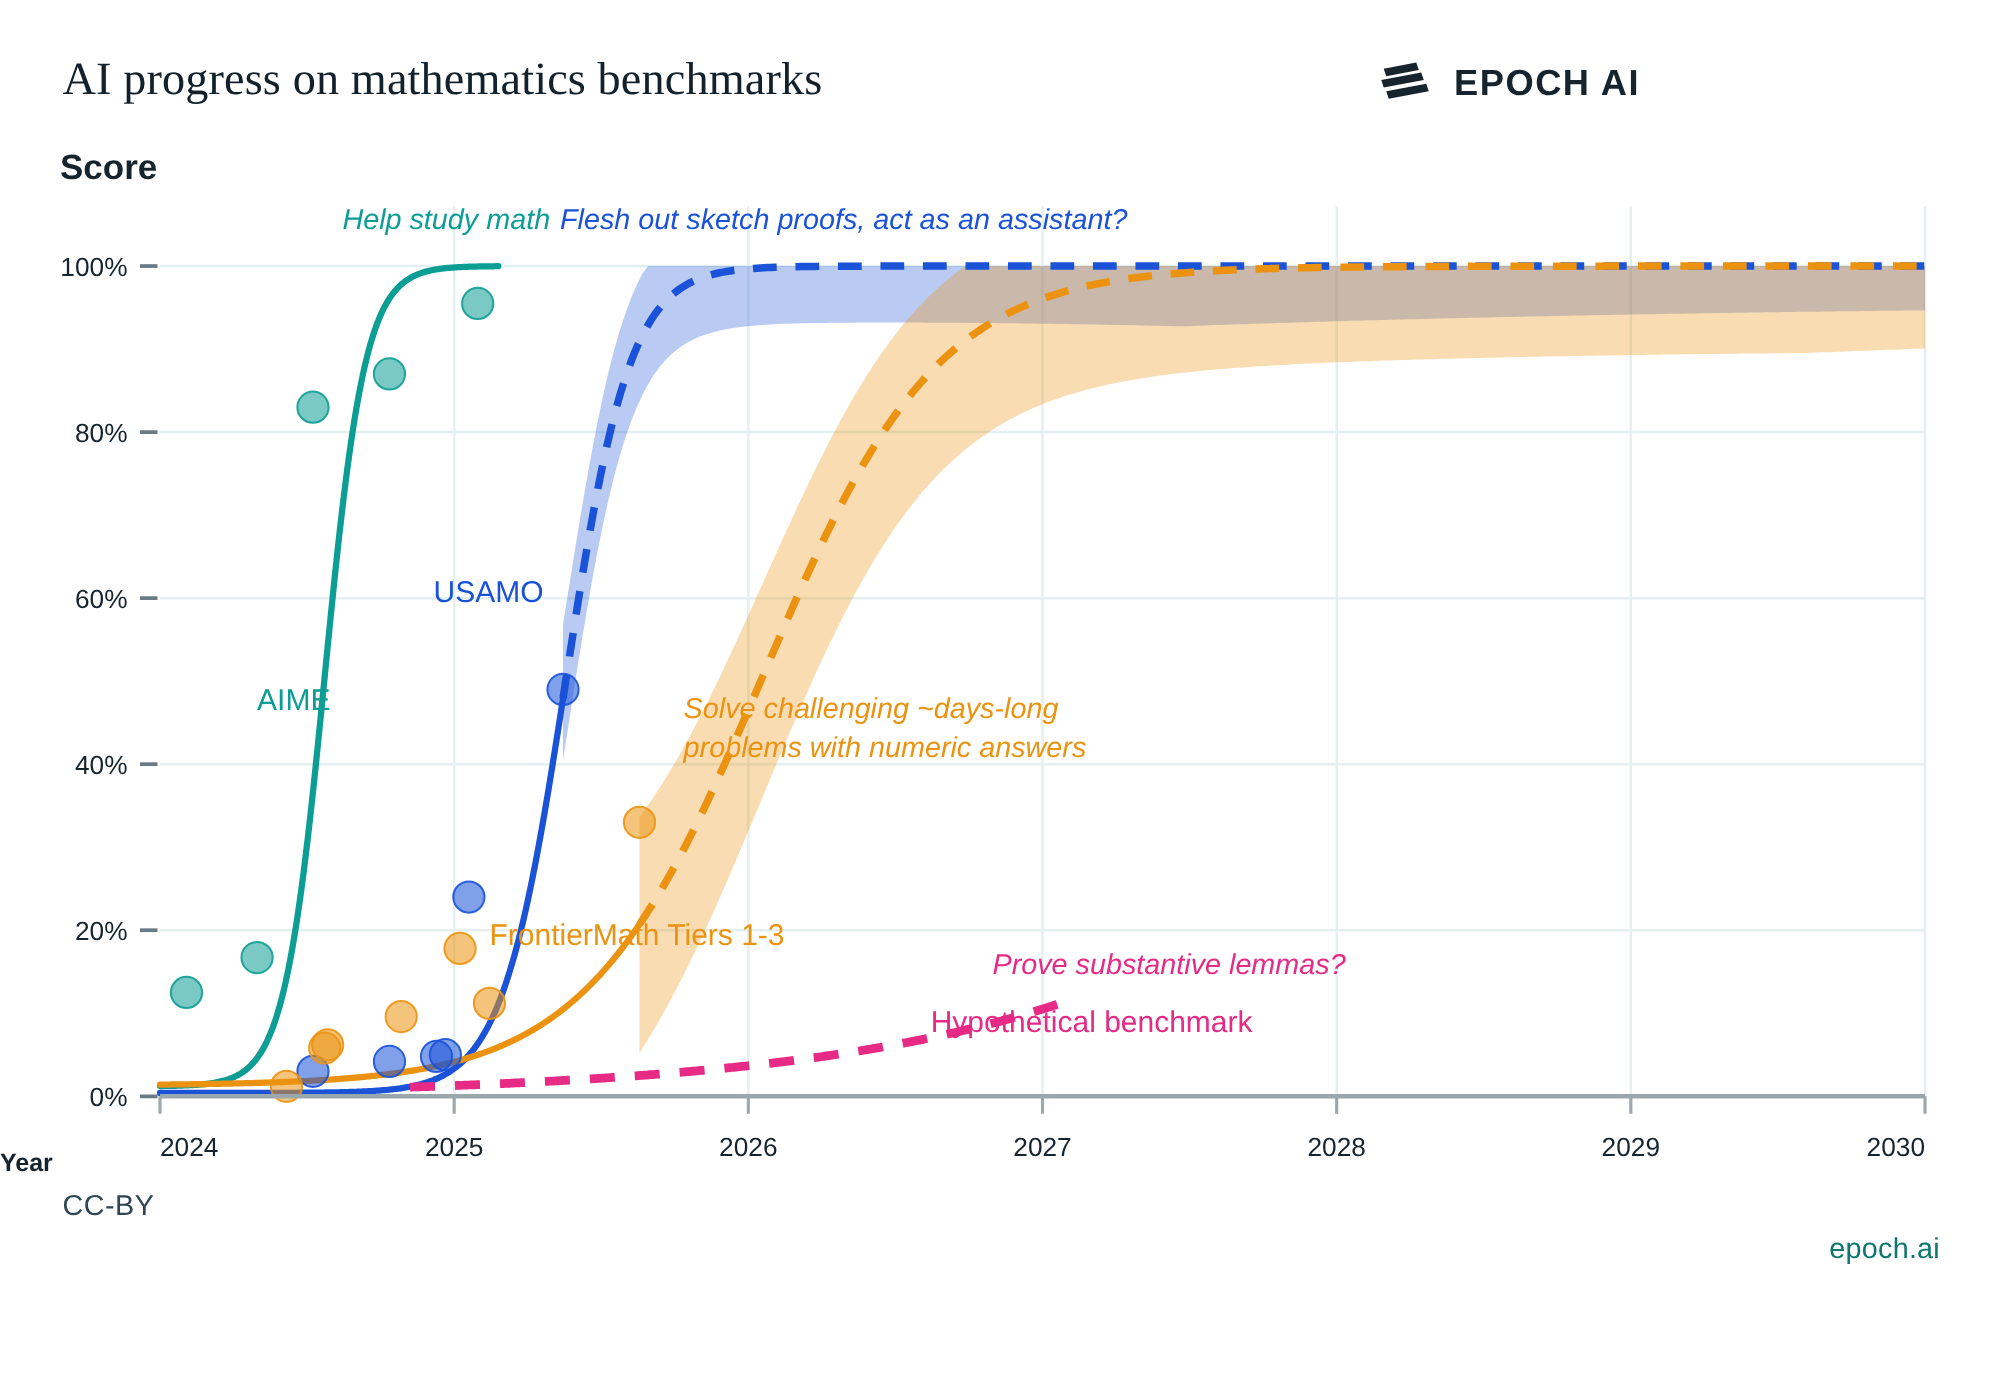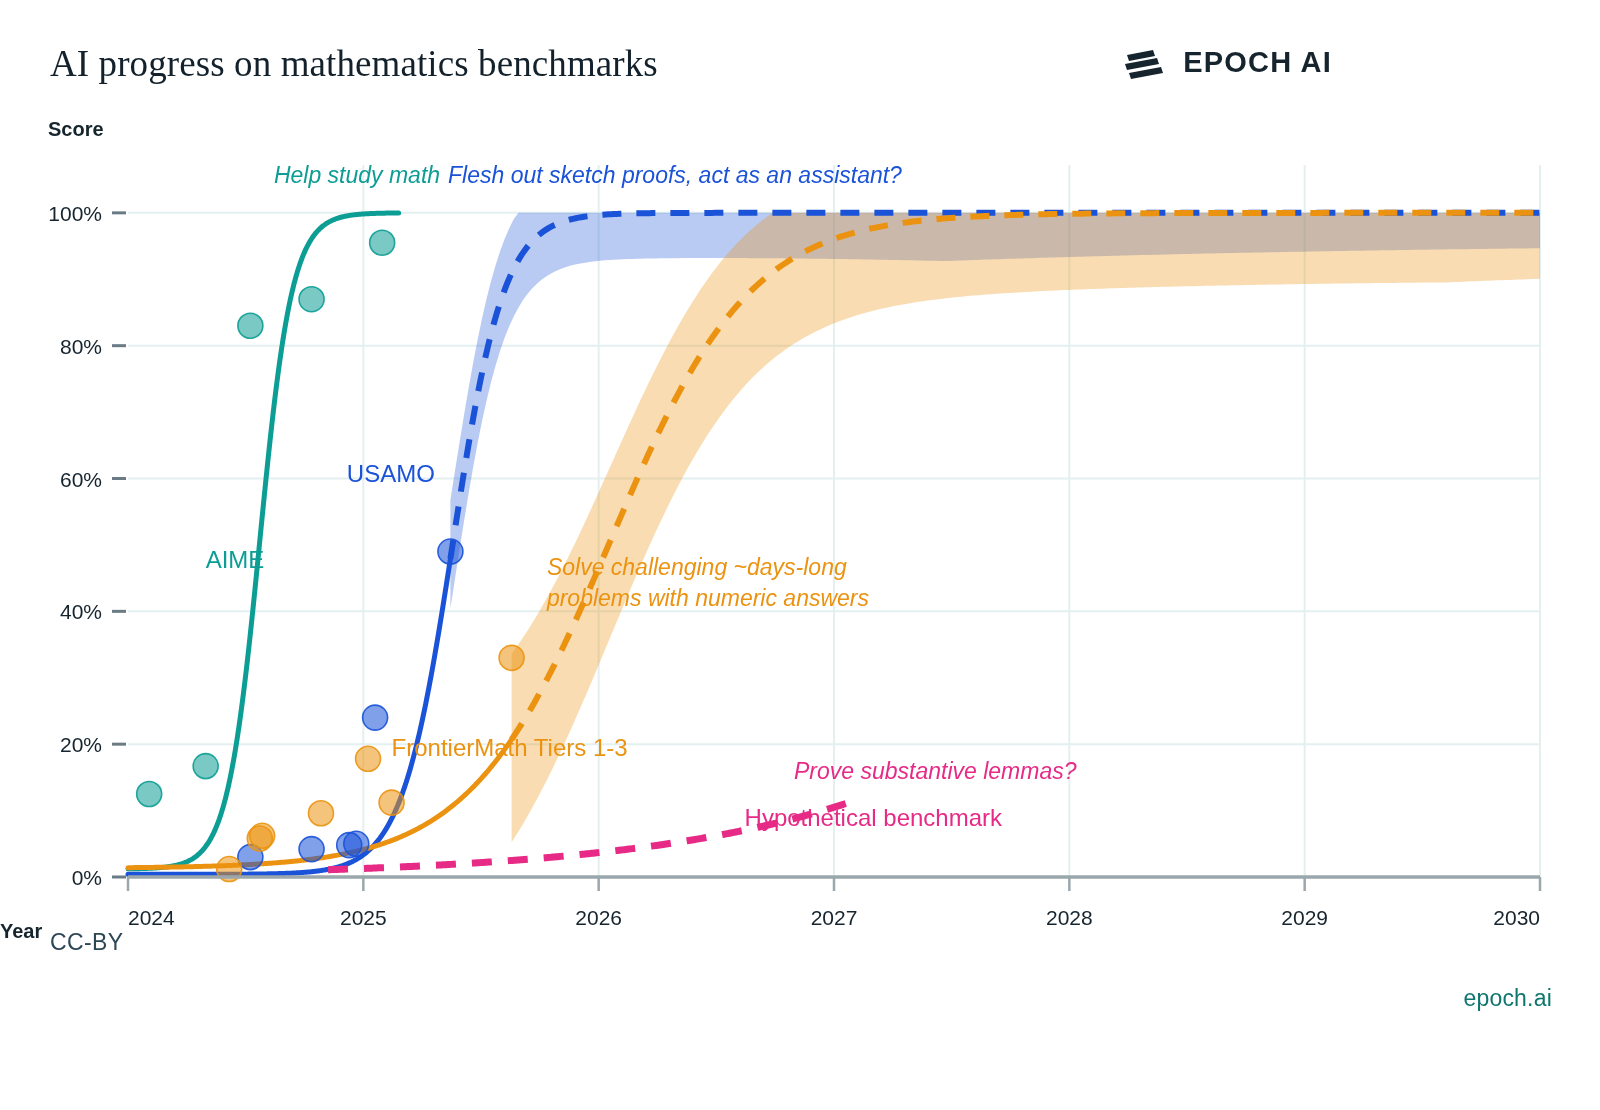--- a/index.html
+++ b/index.html
@@ -7,50 +7,50 @@
     width:1600px;height:1110px;
     background:#ffffff;
     font-family:"Liberation Sans", sans-serif;
     color:#1b2a33;
     overflow:hidden;
     position:relative;
   }
   .page{position:relative;width:1600px;height:1110px;}
 
   
-  .header{position:absolute;left:0;top:0;width:1360px;height:110px;padding-left:20px;}
+  .header{position:absolute;left:0;top:0;width:1360px;height:110px;}
   .title{
     position:absolute;left:50px;top:42px;
     font-family:"Liberation Serif", serif;
     font-size:37px;font-weight:400;color:#12212b;
     letter-spacing:.1px;white-space:nowrap;
   }
-  .logo{position:absolute;right:48px;top:48px;display:flex;align-items:flex-start;gap:14px;}
+  .logo{position:absolute;right:48px;top:48px;display:flex;align-items:flex-end;gap:14px;}
   .logo-mark{width:46px;height:34px;display:block;}
   .logo-text{
     font-size:29px;font-weight:700;letter-spacing:1.2px;
     color:#16242e;line-height:1;white-space:nowrap;
   }
 
   
   .chart-wrap{position:absolute;left:0;top:105px;width:1600px;height:860px;}
   svg.chart{display:block;}
 
   .axis-title-y{
     position:absolute;left:48px;top:118px;
-    font-size:20px;font-weight:700;color:#16242e;
+    font-size:28px;font-weight:700;color:#16242e;
   }
   .axis-title-x{
     position:absolute;left:0;top:920px;width:1600px;
     font-size:20px;font-weight:700;color:#16242e;
   }
 
   
   .footer-left{
-    position:absolute;left:50px;top:929px;
+    position:absolute;left:50px;top:951px;
     font-size:23px;color:#2d4756;letter-spacing:.4px;
   }
   .footer-right{
     position:absolute;right:48px;top:985px;
     font-size:23px;color:#0f766e;letter-spacing:.2px;
   }
 
   .tick-label{font-family:"Liberation Sans",sans-serif;font-size:21px;fill:#16242e;}
   .series-label{font-family:"Liberation Sans",sans-serif;font-size:24px;font-weight:400;}
   .annot{font-family:"Liberation Sans",sans-serif;font-size:23px;font-style:italic;}

